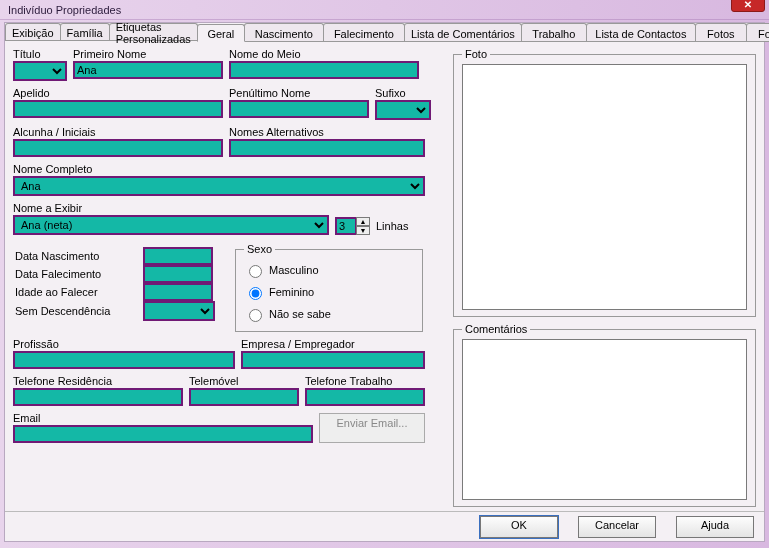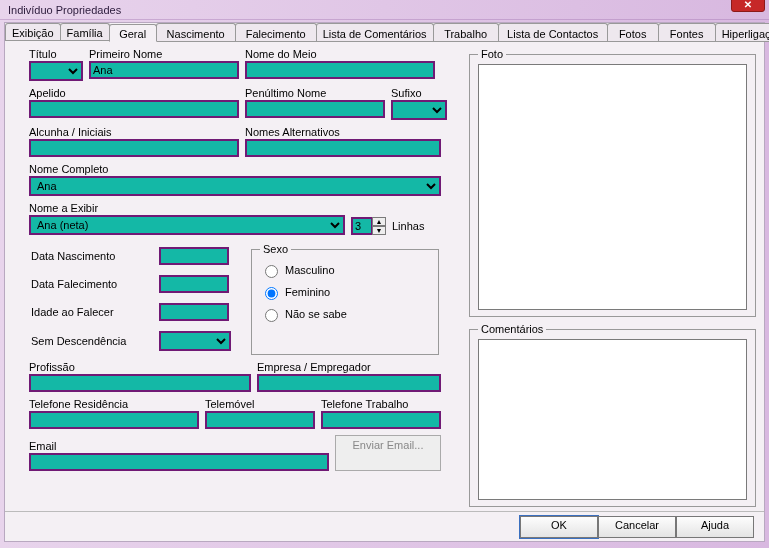--- a/index.html
+++ b/index.html
@@ -69,21 +69,21 @@
     background:#f4f0f4;
     border-bottom:1px solid #f4f0f4;
     position:relative;top:1px;
     font-weight:normal;
   }
   .tabrow.upper .tab { flex:1; border-radius:3px 3px 0 0;}
   .tabrow.lower .tab { border-radius:3px 3px 0 0;}
   .pane {
     flex:1;
     display:flex;
-    padding:6px 8px 4px 24px;
+    padding:6px 8px 4px 8px;
     gap:10px;
   }
   .leftcol { width:430px; display:flex; flex-direction:column; }
   .rightcol { flex:1; display:flex; flex-direction:column; }
   label.field { display:flex; flex-direction:column; font-size:11px; }
   .lbl { margin-bottom:1px; }
   input[type=text], select, textarea {
     font: 11px Tahoma, Arial;
     border:2px solid #701a75;
     background:#14b8a6;
@@ -91,71 +91,72 @@
     height:18px;
   }
   select { height:20px; }
   .row { display:flex; gap:6px; margin-bottom:6px; }
   fieldset {
     border:1px solid #999;
     padding:4px 8px 6px 8px;
     margin:0;
   }
   legend { padding:0 3px; }
-  .vgrp { display:flex; flex-direction:column; gap:10px; padding:4px 2px; }
+  .vgrp { display:flex; flex-direction:column; gap:0; padding:4px 2px; }
   .vgrp .fr { display:flex; align-items:center; gap:8px; }
   .vgrp .fr .lab { width:120px; }
   .radio-row { display:flex; align-items:center; gap:4px; padding:3px 0; }
   .spin { display:flex; align-items:center; }
   .spin input { width:22px; text-align:left;}
   .spin .btns { display:flex;flex-direction:column;margin-left:-1px;}
   .spin .btns div {
     width:14px;height:9px;border:1px solid #7a7a7a;background:#eee;
     font-size:7px;line-height:7px;text-align:center;cursor:default;
   }
   .photo-box {
     flex:1;
     border:1px solid #7a7a7a;
     background:#fff;
   }
   .cmt-box { flex:1; border:1px solid #7a7a7a; background:#fff;}
   .btnbar {
     height:30px;
-    display:flex;justify-content:flex-end;align-items:center;gap:0;
+    display:flex;justify-content:flex-end;align-items:center;gap:20px;
     padding:0 10px;
     border-top:1px solid #bbb;
   }
   .btn {
     border:1px solid #777;
     background:linear-gradient(#fdfdfd,#e4e4e4);
     padding:2px 0;
     width:78px;height:22px;
     text-align:center;
     cursor:default;
   }
   .btn.def { box-shadow:0 0 0 1px #3a6fbf; }
   .emailbtn {
     border:1px solid #aaa;background:#eee;color:#888;
-    width:106px;height:36px;text-align:center;line-height:18px;
+    width:106px;height:30px;text-align:center;line-height:18px;
   }
 </style>
 </head>
 <body>
 
 <div class="titlebar">
   <span>Indivíduo Propriedades</span>
   <div class="closebtn">✕</div>
   <div class="titledot"></div>
 </div>
 
 <div class="client">
   <div class="tabs">
     <div class="tabrow upper">
       <div class="tab" style="flex:1.2">Exibição</div>
       <div class="tab" style="flex:1">Família</div>
+      <div class="tab" style="flex:2">Etiquetas Personalizadas</div>
     </div>
     <div class="tabrow lower">
       <div class="tab sel" style="width:48px">Geral</div>
       <div class="tab" style="width:80px">Nascimento</div>
       <div class="tab" style="width:82px">Falecimento</div>
       <div class="tab" style="width:118px">Lista de Comentários</div>
       <div class="tab" style="width:66px">Trabalho</div>
       <div class="tab" style="width:110px">Lista de Contactos</div>
       <div class="tab" style="width:52px">Fotos</div>
       <div class="tab" style="width:58px">Fontes</div>

